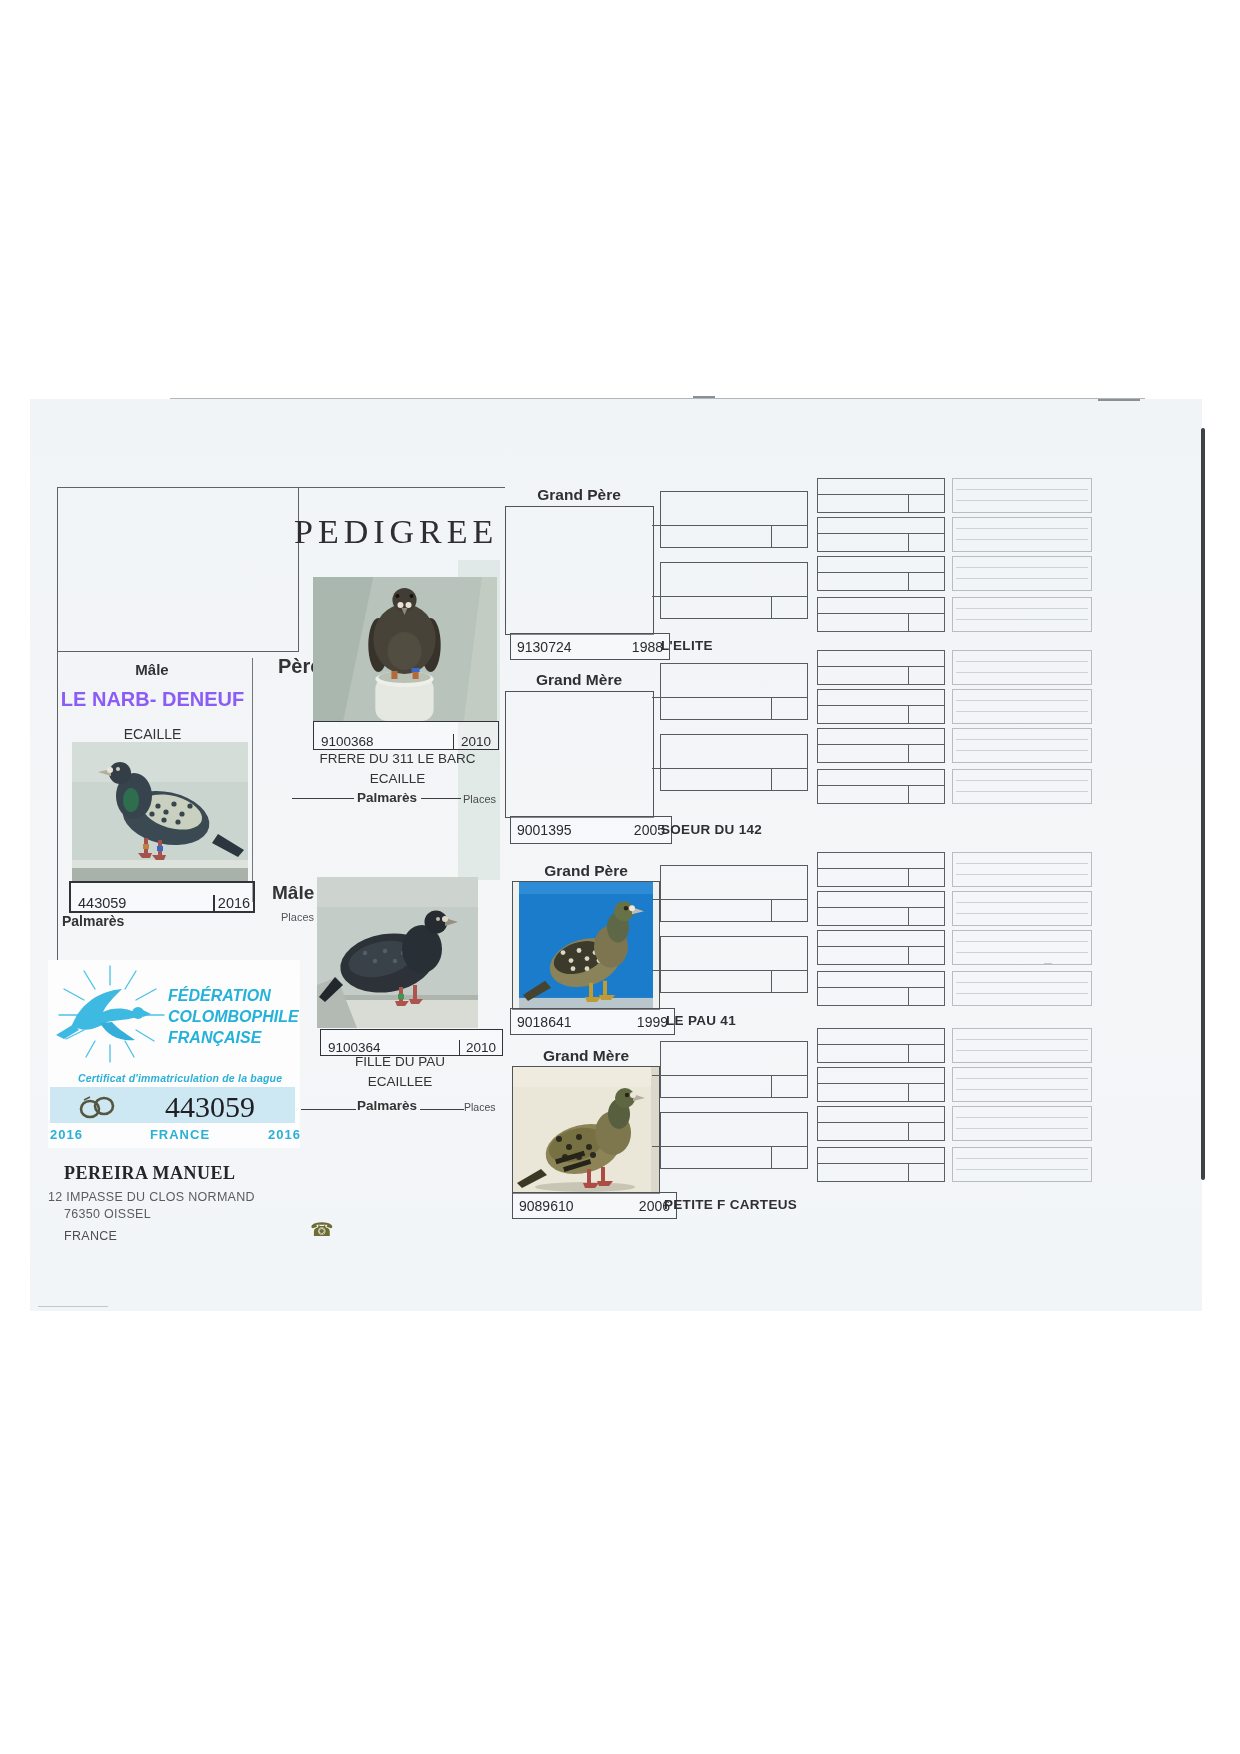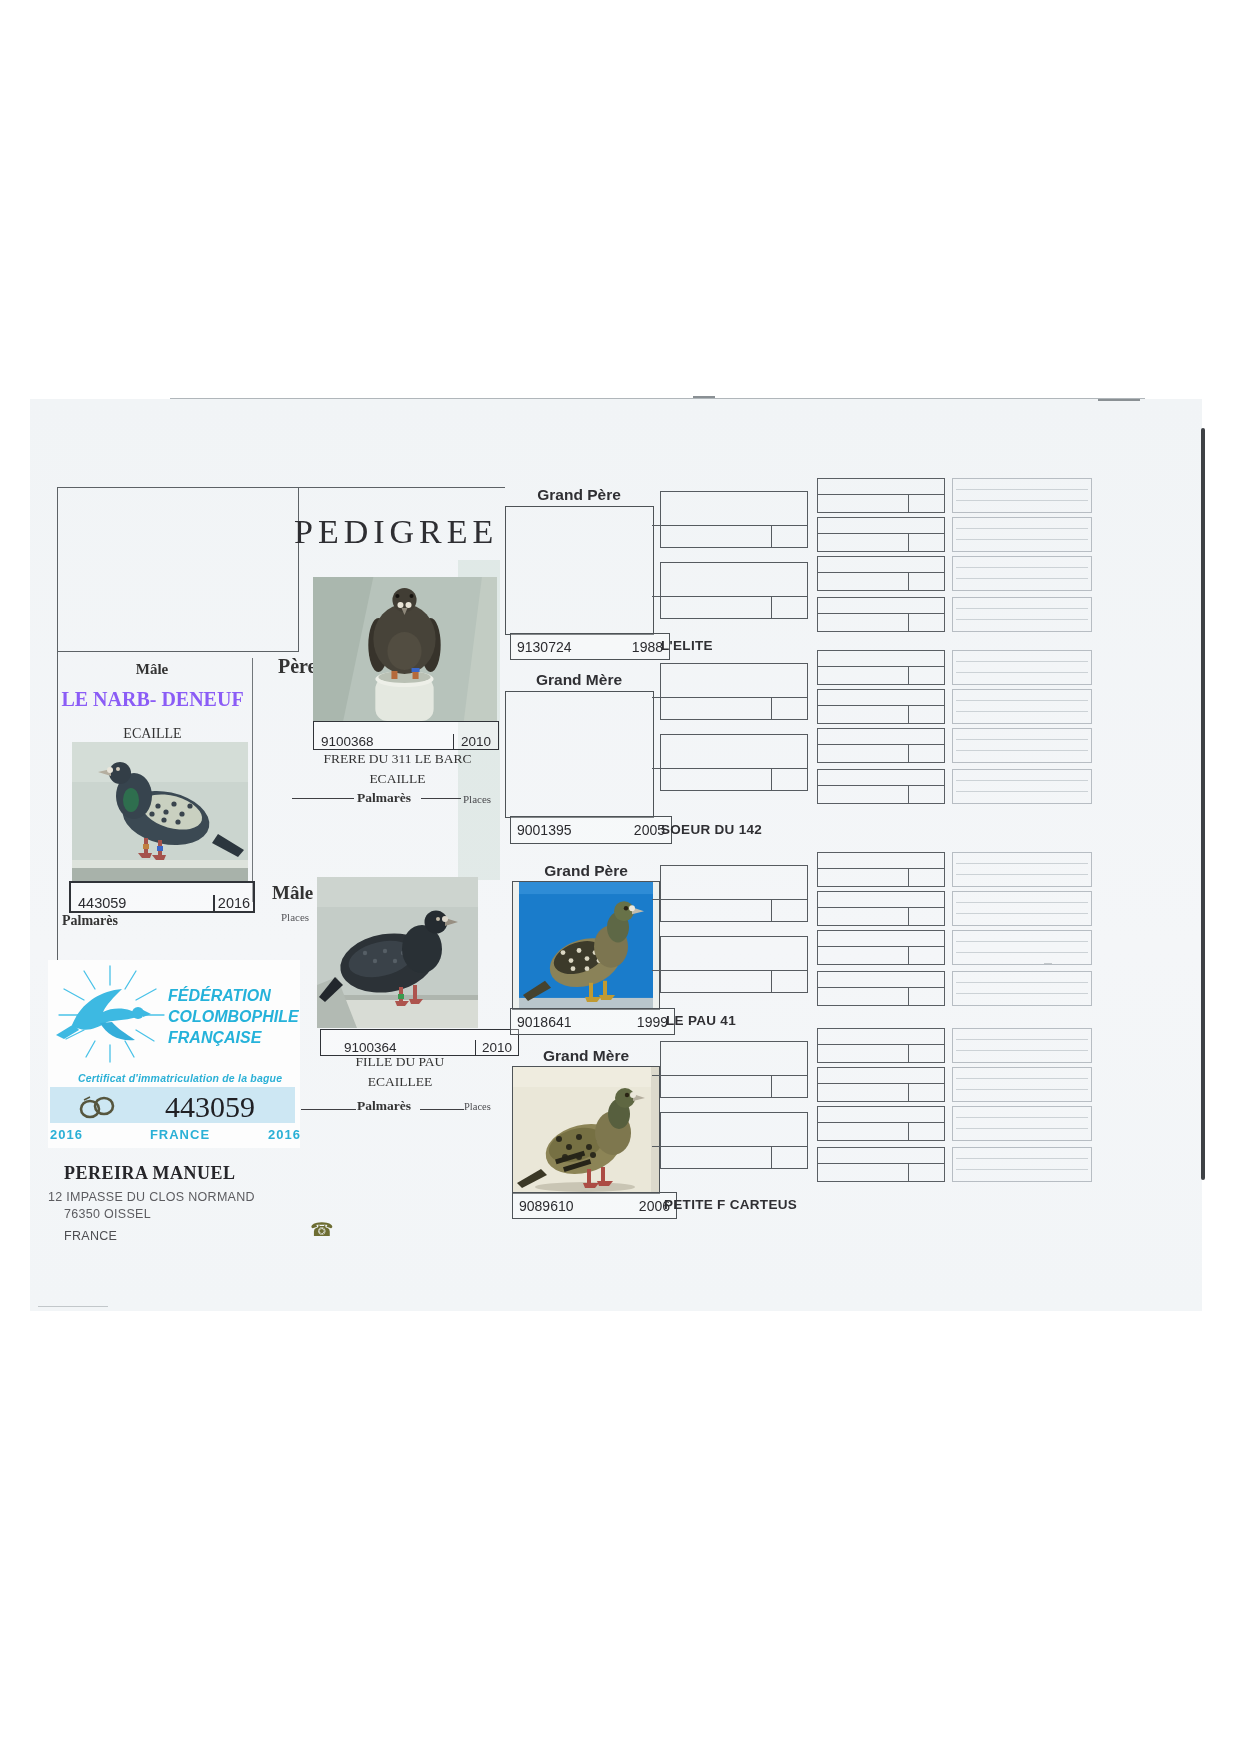--- a/index.html
+++ b/index.html
@@ -1,18 +1,18 @@
 <!DOCTYPE html>
 <html><head>
 <meta charset="utf-8">
 <style>
   html,body{margin:0;padding:0;background:#ffffff;}
   .page{position:relative;width:1240px;height:1754px;background:#ffffff;overflow:hidden;
         font-family:"Liberation Sans",sans-serif;color:#333;}
-  .t{position:absolute;white-space:nowrap;font-family:Liberation Serif, serif;}
+  .t{position:absolute;white-space:nowrap;}
   .doc{position:absolute;left:30px;top:399px;width:1172px;height:912px;
        background:linear-gradient(180deg,#f1f4f6 0%,#f4f6f8 60%,#f2f5f7 100%);}
   .edge-top{position:absolute;left:170px;top:398px;width:975px;height:1px;background:#b0b6ba;}
   .edge-dash{position:absolute;background:#8a9094;}
   .edge-right{position:absolute;left:1201px;top:428px;width:4px;height:752px;background:#23272b;border-radius:2px;opacity:.88;}
   .speck{position:absolute;background:#c2c7ca;}
   .greenbleed{position:absolute;left:458px;top:560px;width:42px;height:320px;background:rgba(173,198,183,.25);}
   .line{position:absolute;background:#5d6266;}
   .tl-box{position:absolute;left:57px;top:487px;width:240px;height:163px;border:1px solid #5d6266;}
   .title{position:absolute;left:294px;top:513px;font-family:"Liberation Serif","DejaVu Serif",serif;
@@ -192,21 +192,21 @@
       <circle cx="128" cy="42" r="3" fill="#dcd7cb"></circle>
       <circle cx="121" cy="42" r="2" fill="#c4bba8"></circle>
       <rect x="82" y="110" width="4" height="15" fill="#ad544e"></rect>
       <rect x="96" y="108" width="4" height="15" fill="#ad544e"></rect>
       <rect x="81" y="117" width="6" height="5" fill="#3a9a50"></rect>
       <polygon points="78,124 92,124 88,129 80,129" fill="#ad544e"></polygon>
       <polygon points="92,122 106,122 102,127 94,127" fill="#ad544e"></polygon>
     </svg>
   </div>
 
-  <div class="ringrow thin" style="left:320px;top:1029px;width:181px;height:25px;padding-left:16px;">
+  <div class="ringrow thin" style="left:320px;top:1029px;width:181px;height:25px;">
     <span class="rn">9100364</span>
     <span class="ry" style="width:42px;">2010</span>
   </div>
   <div class="t" style="left:300px;top:1054px;width:200px;text-align:center;font-size:13.5px;">FILLE DU PAU</div>
   <div class="t" style="left:300px;top:1074px;width:200px;text-align:center;font-size:13.5px;">ECAILLEE</div>
   <div class="uline" style="left:301px;top:1109px;width:55px;"></div>
   <div class="t b" style="left:357px;top:1098px;font-size:13.5px;">Palmarès</div>
   <div class="uline" style="left:420px;top:1109px;width:44px;"></div>
   <div class="t" style="left:464px;top:1101px;font-size:10.5px;color:#4a4a4e;">Places</div>
 

